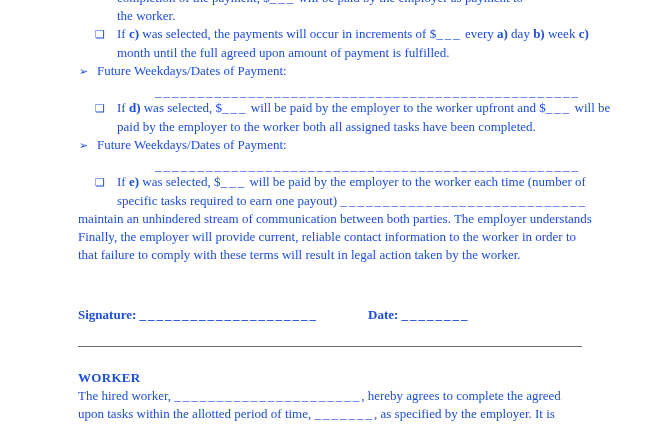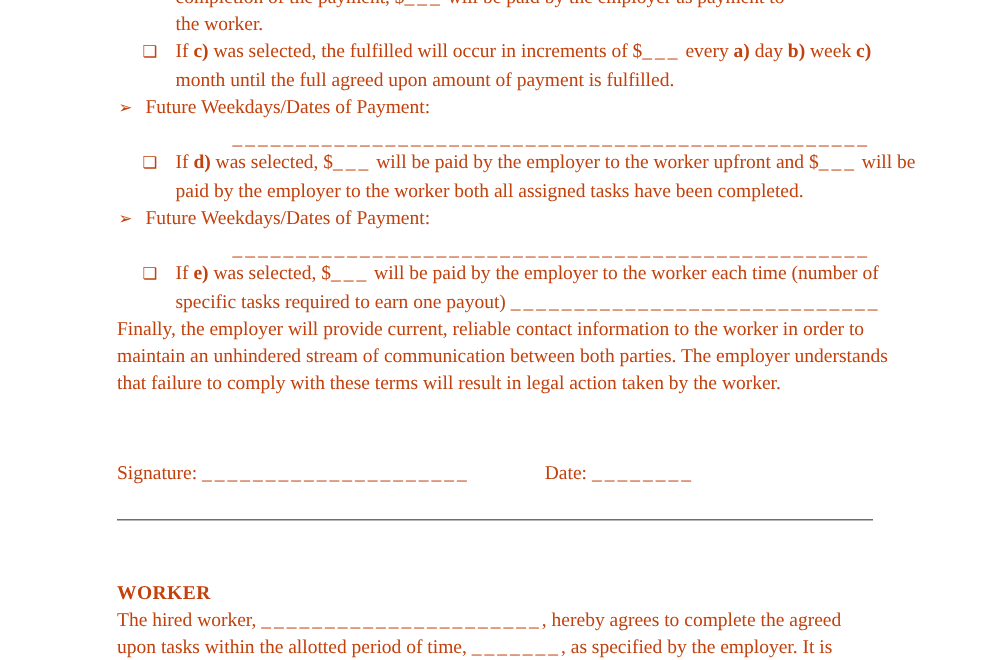--- a/index.html
+++ b/index.html
@@ -2,36 +2,36 @@
 <html><head>
 <meta charset="utf-8">
 <style>
   html,body{margin:0;padding:0;background:#ffffff;}
   #page{
     position:relative;
     width:660px;height:440px;
     overflow:hidden;
     background:#ffffff;
     font-family:"Liberation Serif","DejaVu Serif",serif;
-    color:#c2410c;
+    color:#1d4ed8;
   }
   .line{
     white-space:nowrap;
     font-size:13px;
     line-height:18px;
   }
   .clip{margin-left:117px;margin-top:-11px;}
   .ind{margin-left:117px;}
   .bullet{margin-left:95px;}
   .arrow{margin-left:79px;}
   .dash{margin-left:155px;margin-top:4px;line-height:14px;}
   .body{margin-left:78px;}
-  .sigrow{margin-left:78px;margin-top:42px;}
+  .sigrow{margin-left:78px;margin-top:42px;font-weight:bold;}
   .divider{margin:22px 78px 0 78px;border-top:1px solid #6e6e6e;height:0;}
-  .heading{margin-left:78px;margin-top:39px;font-weight:bold;letter-spacing:.3px;}
+  .heading{margin-left:78px;margin-top:22px;font-weight:bold;letter-spacing:.3px;}
   .b{font-weight:bold;}
   .i{}
   .blank{letter-spacing:2px;}
   .cbx{
     display:inline-block;width:22px;
     font-family:"DejaVu Sans",sans-serif;
     font-size:11px;vertical-align:baseline;
   }
   .arw{
     display:inline-block;width:18px;
@@ -40,32 +40,32 @@
   }
   .ml-date{margin-left:50px;}
 </style>
 </head>
 <body>
 
 <div id="page">
   <div id="doc">
       <div class="line clip"><span>completion of the payment, $</span><span class="blank">___</span><span> will be paid by the employer as payment to</span></div>
       <div class="line ind"><span>the worker.</span></div>
-      <div class="line bullet"><span class="cbx">❏</span><span>If </span><span class="b">c)</span><span> was selected, the fulfilled will occur in increments of $</span><span class="blank">___</span><span> every </span><span class="b">a)</span><span> day </span><span class="b">b)</span><span> week </span><span class="b">c)</span></div>
+      <div class="line bullet"><span class="cbx">❏</span><span>If </span><span class="b">c)</span><span> was selected, the payments will occur in increments of $</span><span class="blank">___</span><span> every </span><span class="b">a)</span><span> day </span><span class="b">b)</span><span> week </span><span class="b">c)</span></div>
       <div class="line ind"><span>month until the full agreed upon amount of payment is fulfilled.</span></div>
       <div class="line arrow"><span class="arw">➢</span><span>Future Weekdays/Dates of Payment:</span></div>
       <div class="line dash"><span class="blank">__________________________________________________</span></div>
       <div class="line bullet"><span class="cbx">❏</span><span>If </span><span class="b">d)</span><span> was selected, $</span><span class="blank">___</span><span> will be paid by the employer to the worker upfront and $</span><span class="blank">___</span><span> will be</span></div>
       <div class="line ind"><span>paid by the employer to the worker both all assigned tasks have been completed.</span></div>
       <div class="line arrow"><span class="arw">➢</span><span>Future Weekdays/Dates of Payment:</span></div>
       <div class="line dash"><span class="blank">__________________________________________________</span></div>
       <div class="line bullet"><span class="cbx">❏</span><span>If </span><span class="b">e)</span><span> was selected, $</span><span class="blank">___</span><span> will be paid by the employer to the worker each time </span><span class="i">(number of</span></div>
       <div class="line ind"><span class="i">specific tasks required to earn one payout) </span><span class="blank">_____________________________</span></div>
+      <div class="line body"><span>maintain an unhindered stream of communication between both parties. The employer understands</span></div>
       <div class="line body"><span>Finally, the employer will provide current, reliable contact information to the worker in order to</span></div>
-      <div class="line body"><span>maintain an unhindered stream of communication between both parties. The employer understands</span></div>
       <div class="line body"><span>that failure to comply with these terms will result in legal action taken by the worker.</span></div>
       <div class="line sigrow"><span>Signature: </span><span class="blank">_____________________</span><span class="ml-date">Date: </span><span class="blank">________</span></div>
       <div class="line divider"></div>
       <div class="line heading"><span>WORKER</span></div>
       <div class="line body"><span>The hired worker, </span><span class="blank">______________________</span><span>, hereby agrees to complete the agreed</span></div>
       <div class="line body"><span>upon tasks within the allotted period of time, </span><span class="blank">_______</span><span>, as specified by the employer. It is</span></div>
     </div>
 </div>
 
 </body></html>

